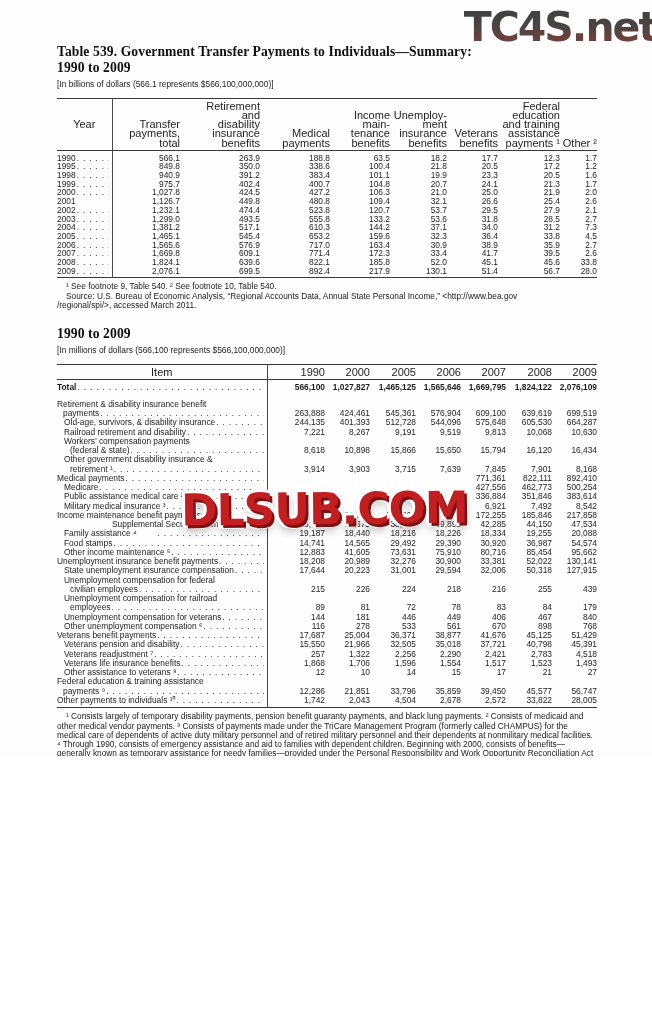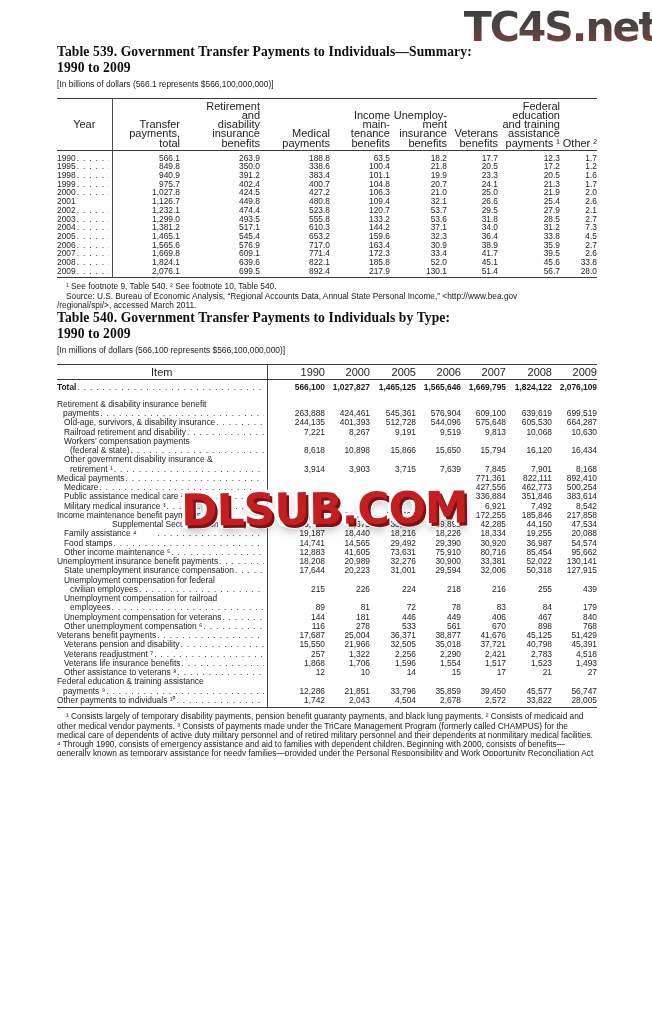--- a/index.html
+++ b/index.html
@@ -314,21 +314,21 @@
             <td class="num">51.4</td>
             <td class="num">56.7</td>
             <td class="num">28.0</td>
           </tr>
         </tbody>
     </table>
 
     <p class="fn">¹ See footnote 9, Table 540. ² See footnote 10, Table 540.</p>
     <p class="src"><span class="ind">Source: U.S. Bureau of Economic Analysis, “Regional Accounts Data, Annual State Personal Income,” &lt;http://www.bea.gov</span><br><span>/regional/spi/&gt;, accessed March 2011.</span></p>
 
-    <h2 class="tbl-title gap40"><span>Table 540. Government Transfer Payments to Individuals by Type:</span><br><span>1990 to 2009</span></h2>
+    <h2 class="tbl-title gap40"><br><span>1990 to 2009</span></h2>
     <div class="unit-note">[In millions of dollars (566,100 represents $566,100,000,000)]</div>
 
     <table id="t540">
       <colgroup>
         <col style="width:210px">
           <col style="width:58px">
           <col style="width:45px">
         <col style="width:46px">
           <col style="width:45px">
           <col style="width:45px">

